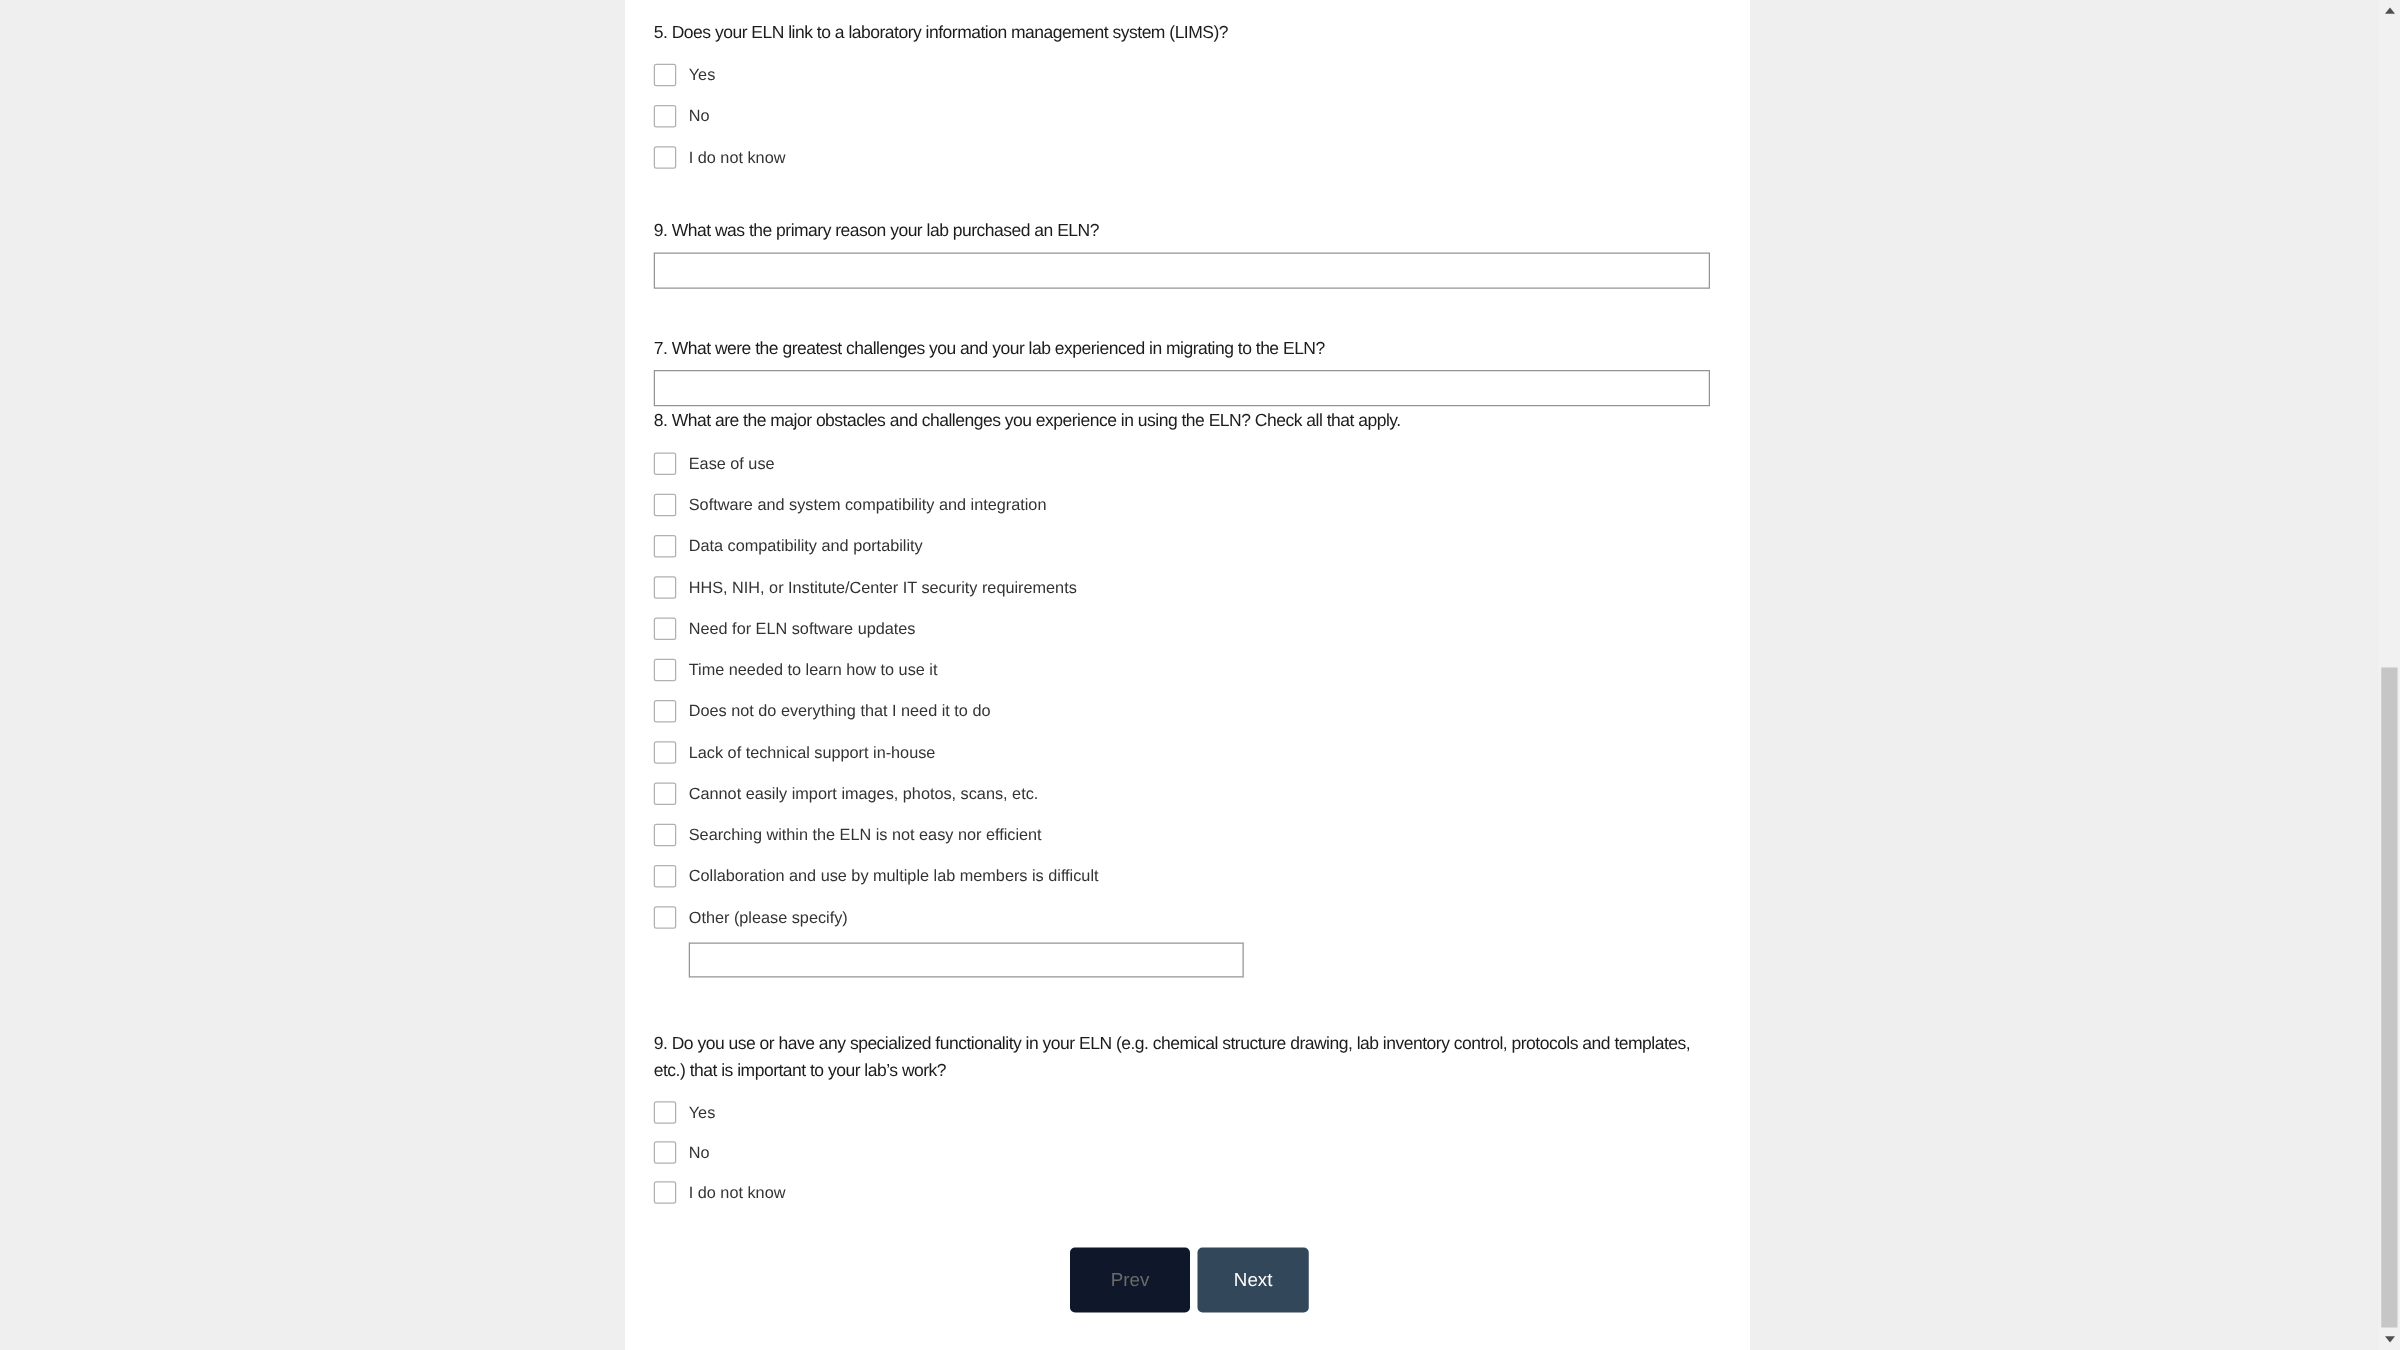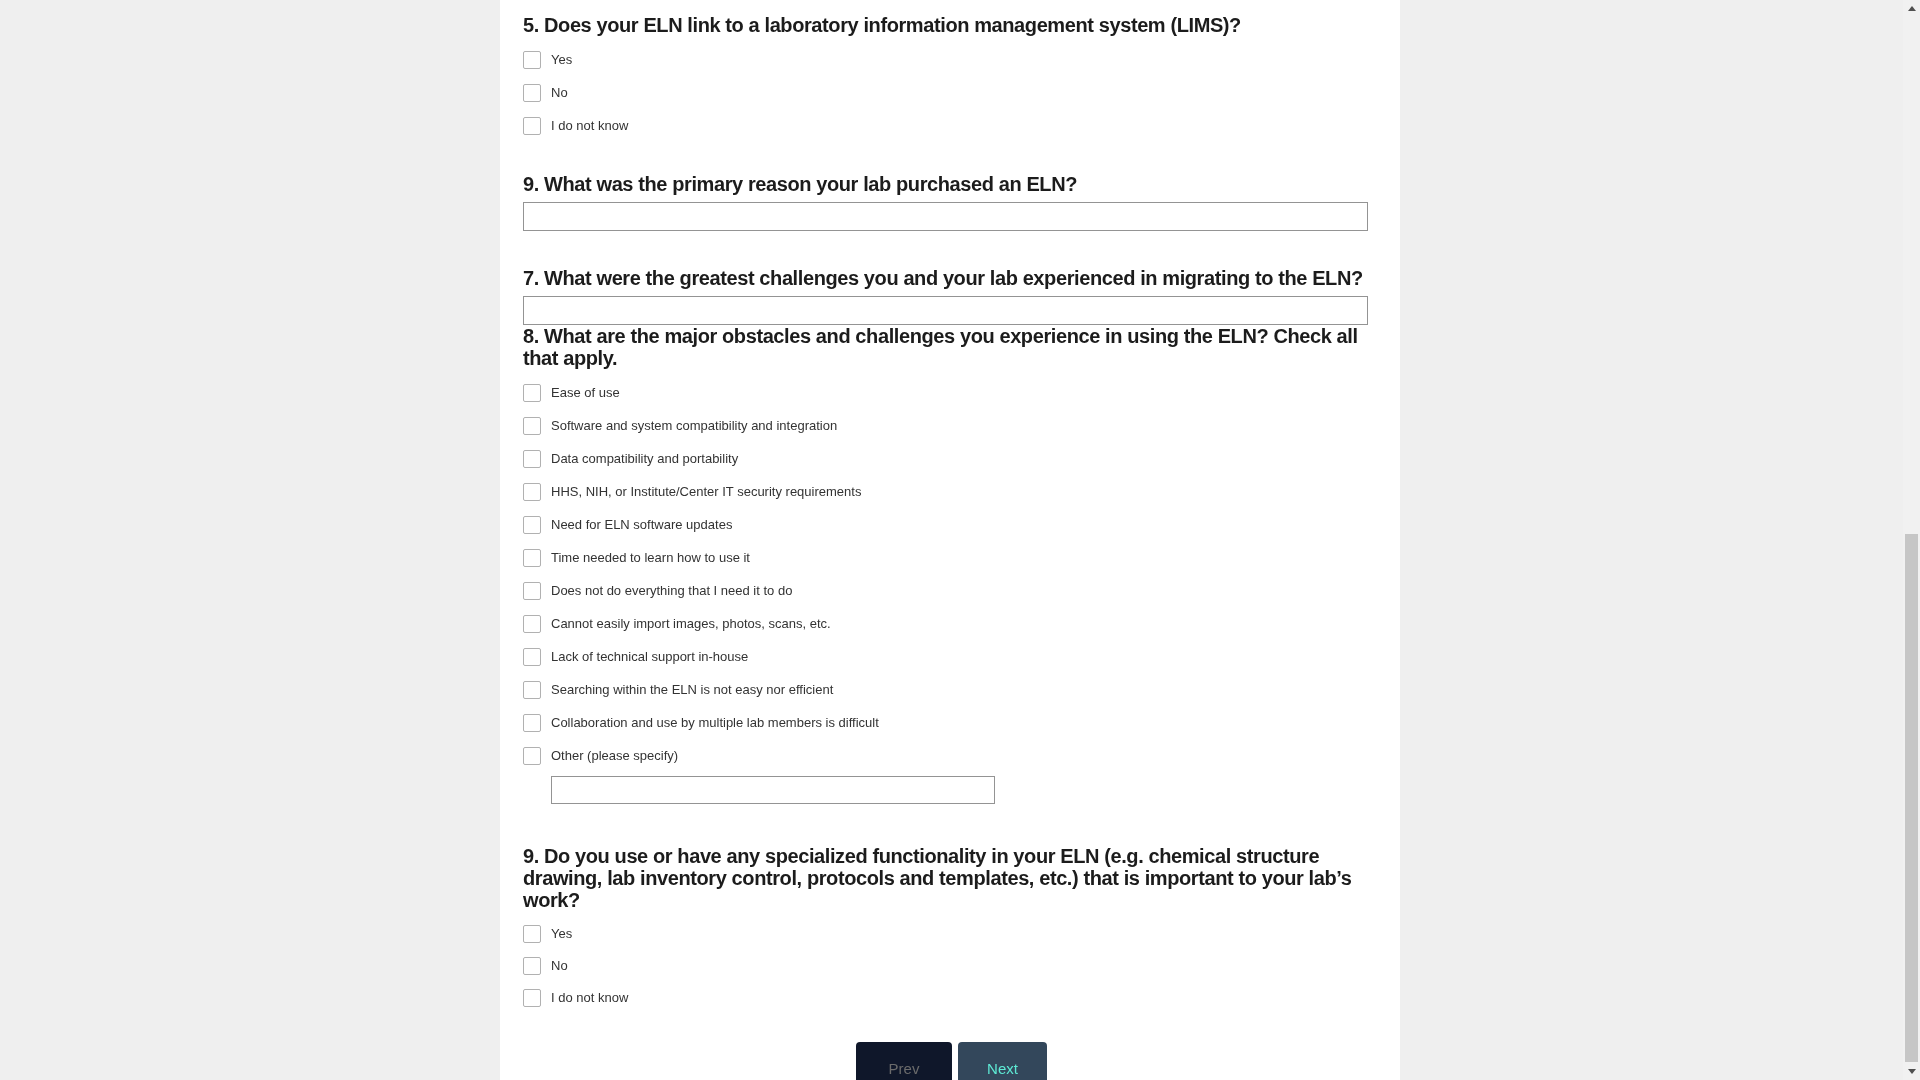--- a/index.html
+++ b/index.html
@@ -12,22 +12,22 @@
   .survey-panel {
     position: absolute;
     left: 500px; top: 0;
     width: 900px; height: 1080px;
     background: #ffffff;
   }
   .content {
     padding: 0 20px 0 23px;
   }
   .q-heading {
-    font-size: 20px;
-    font-weight: bold;
+    font-size: 14px;
+    font-weight: normal;
     color: #1c1c1c;
     line-height: 22px;
     letter-spacing: -0.4px;
     max-width: 857px;
   }
   #q5-heading { padding-top: 14px; }
   #q6-heading { margin-top: 38px; }
   #q7-heading { margin-top: 36px; }
   #q8-heading { }
   #q9-heading { margin-top: 41px; }
@@ -95,21 +95,21 @@
     cursor: pointer;
   }
   .btn.prev {
     width: 96px;
     background: #0f172a;
     color: #6b6b6b;
   }
   .btn.next {
     width: 89px;
     background: #33475b;
-    color: #5eead4;
+    color: #ffffff;
   }
 
   
   .scrollbar {
     position: absolute;
     right: 0; top: 0;
     width: 17px; height: 1080px;
     background: #f1f1f1;
   }
   .sb-btn {
@@ -198,25 +198,25 @@
       <div class="opt">
         <span class="cb"></span>
         <span class="lbl">Time needed to learn how to use it</span>
       </div>
       <div class="opt">
         <span class="cb"></span>
         <span class="lbl">Does not do everything that I need it to do</span>
       </div>
       <div class="opt">
         <span class="cb"></span>
+        <span class="lbl">Lack of technical support in-house</span>
+      </div>
+      <div class="opt">
+        <span class="cb"></span>
         <span class="lbl">Cannot easily import images, photos, scans, etc.</span>
-      </div>
-      <div class="opt">
-        <span class="cb"></span>
-        <span class="lbl">Lack of technical support in-house</span>
       </div>
       <div class="opt">
         <span class="cb"></span>
         <span class="lbl">Searching within the ELN is not easy nor efficient</span>
       </div>
       <div class="opt">
         <span class="cb"></span>
         <span class="lbl">Collaboration and use by multiple lab members is difficult</span>
       </div>
       <div class="opt">

